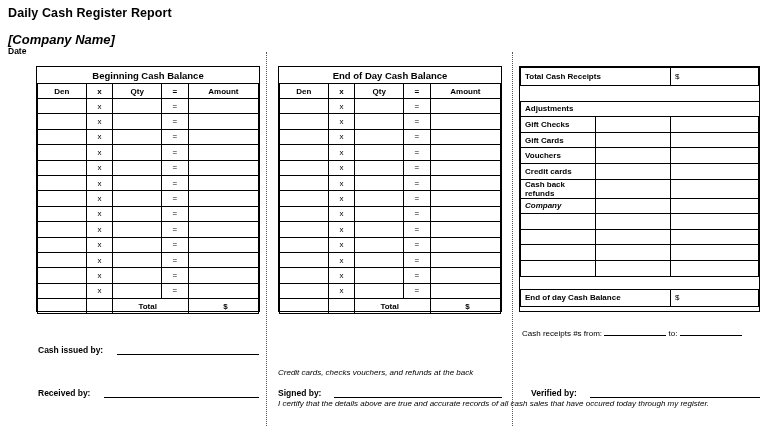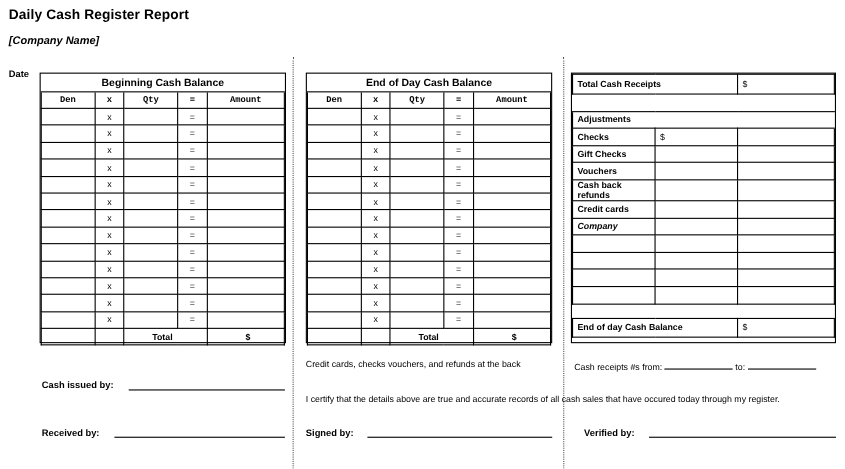--- a/index.html
+++ b/index.html
@@ -29,31 +29,30 @@
     left: 8px;
     top: 6px;
     font-size: 12.5px;
     font-weight: bold;
     letter-spacing: 0.1px;
   }
   .company-name {
     position: absolute;
     left: 8px;
     top: 32px;
-    font-size: 10px;
+    font-size: 13px;
     font-weight: bold;
     font-style: italic;
   }
   .date-label {
     position: absolute;
     left: 8px;
     top: 46px;
     font-size: 8.5px;
     font-weight: bold;
-    margin-top: 16px;
   }
 
   
   .vdot {
     position: absolute;
     top: 52px;
     height: 374px;
     border-left: 1px dotted #555;
   }
   .vdot.a { left: 266px; }
@@ -87,21 +86,20 @@
     height: 14.4px;
     font-size: 8px;
     padding: 0;
     text-align: center;
     vertical-align: middle;
   }
   table.denom tr.head td {
     font-weight: bold;
     height: 14px;
     border-top: none;
-    font-family: Liberation Mono, monospace;
   }
   td.c-den { width: 22%; }
   td.c-x   { width: 12%; }
   td.c-qty { width: 22%; }
   td.c-eq  { width: 12%; }
   td.c-amt { width: 32%; }
 
   td.l-none { border-left: none; }
   td.r-none { border-right: none; }
 
@@ -146,21 +144,23 @@
     font-size: 8.5px;
     text-align: center;
   }
   .sig-line {
     position: absolute;
     border-bottom: 1.6px solid #000;
     height: 0;
   }
   .note {
     position: absolute;
+    font-style: italic;
     font-size: 8px;
+    margin-top: 41px;
   }
   .note-plain {
     position: absolute;
     font-size: 8px;
   }
   .underline-blank {
     display: inline-block;
     border-bottom: 1px solid #000;
     width: 62px;
     height: 8px;
@@ -409,41 +409,41 @@
           <td class="recon-label nbl" colspan="2" style="height:17px;">Total Cash Receipts</td>
           <td class="recon-val2 nbr recon-plain" style="height:17px;">$</td>
         </tr>
         <tr>
             <td class="nbl noborder-lr" colspan="3" style="border-left:none;border-right:none;"></td>
           </tr>
         <tr>
           <td class="recon-label nbl" colspan="3" style="border-right:none;">Adjustments</td>
         </tr>
         <tr>
-            <td class="recon-label recon-plain">Checks</td>
-            <td class="recon-val">$</td>
-            <td class="recon-val2 nbr"></td>
-          </tr>
-        <tr>
             <td class="recon-label recon-plain">Gift Checks</td>
             <td class="recon-val"></td>
             <td class="recon-val2 nbr"></td>
           </tr>
         <tr>
+            <td class="recon-label recon-plain">Gift Cards</td>
+            <td class="recon-val"></td>
+            <td class="recon-val2 nbr"></td>
+          </tr>
+        <tr>
             <td class="recon-label recon-plain">Vouchers</td>
             <td class="recon-val"></td>
             <td class="recon-val2 nbr"></td>
           </tr>
         <tr>
+            <td class="recon-label recon-plain">Credit cards</td>
+            <td class="recon-val"></td>
+            <td class="recon-val2 nbr"></td>
+          </tr>
+        <tr>
             <td class="recon-label recon-plain">Cash back refunds</td>
-            <td class="recon-val"></td>
-            <td class="recon-val2 nbr"></td>
-          </tr>
-        <tr>
-            <td class="recon-label recon-plain">Credit cards</td>
             <td class="recon-val"></td>
             <td class="recon-val2 nbr"></td>
           </tr>
         <tr>
             <td class="recon-label recon-italic">Company</td>
             <td class="recon-val"></td>
             <td class="recon-val2 nbr"></td>
           </tr>
         <tr>
             <td class="recon-label recon-plain"></td>

